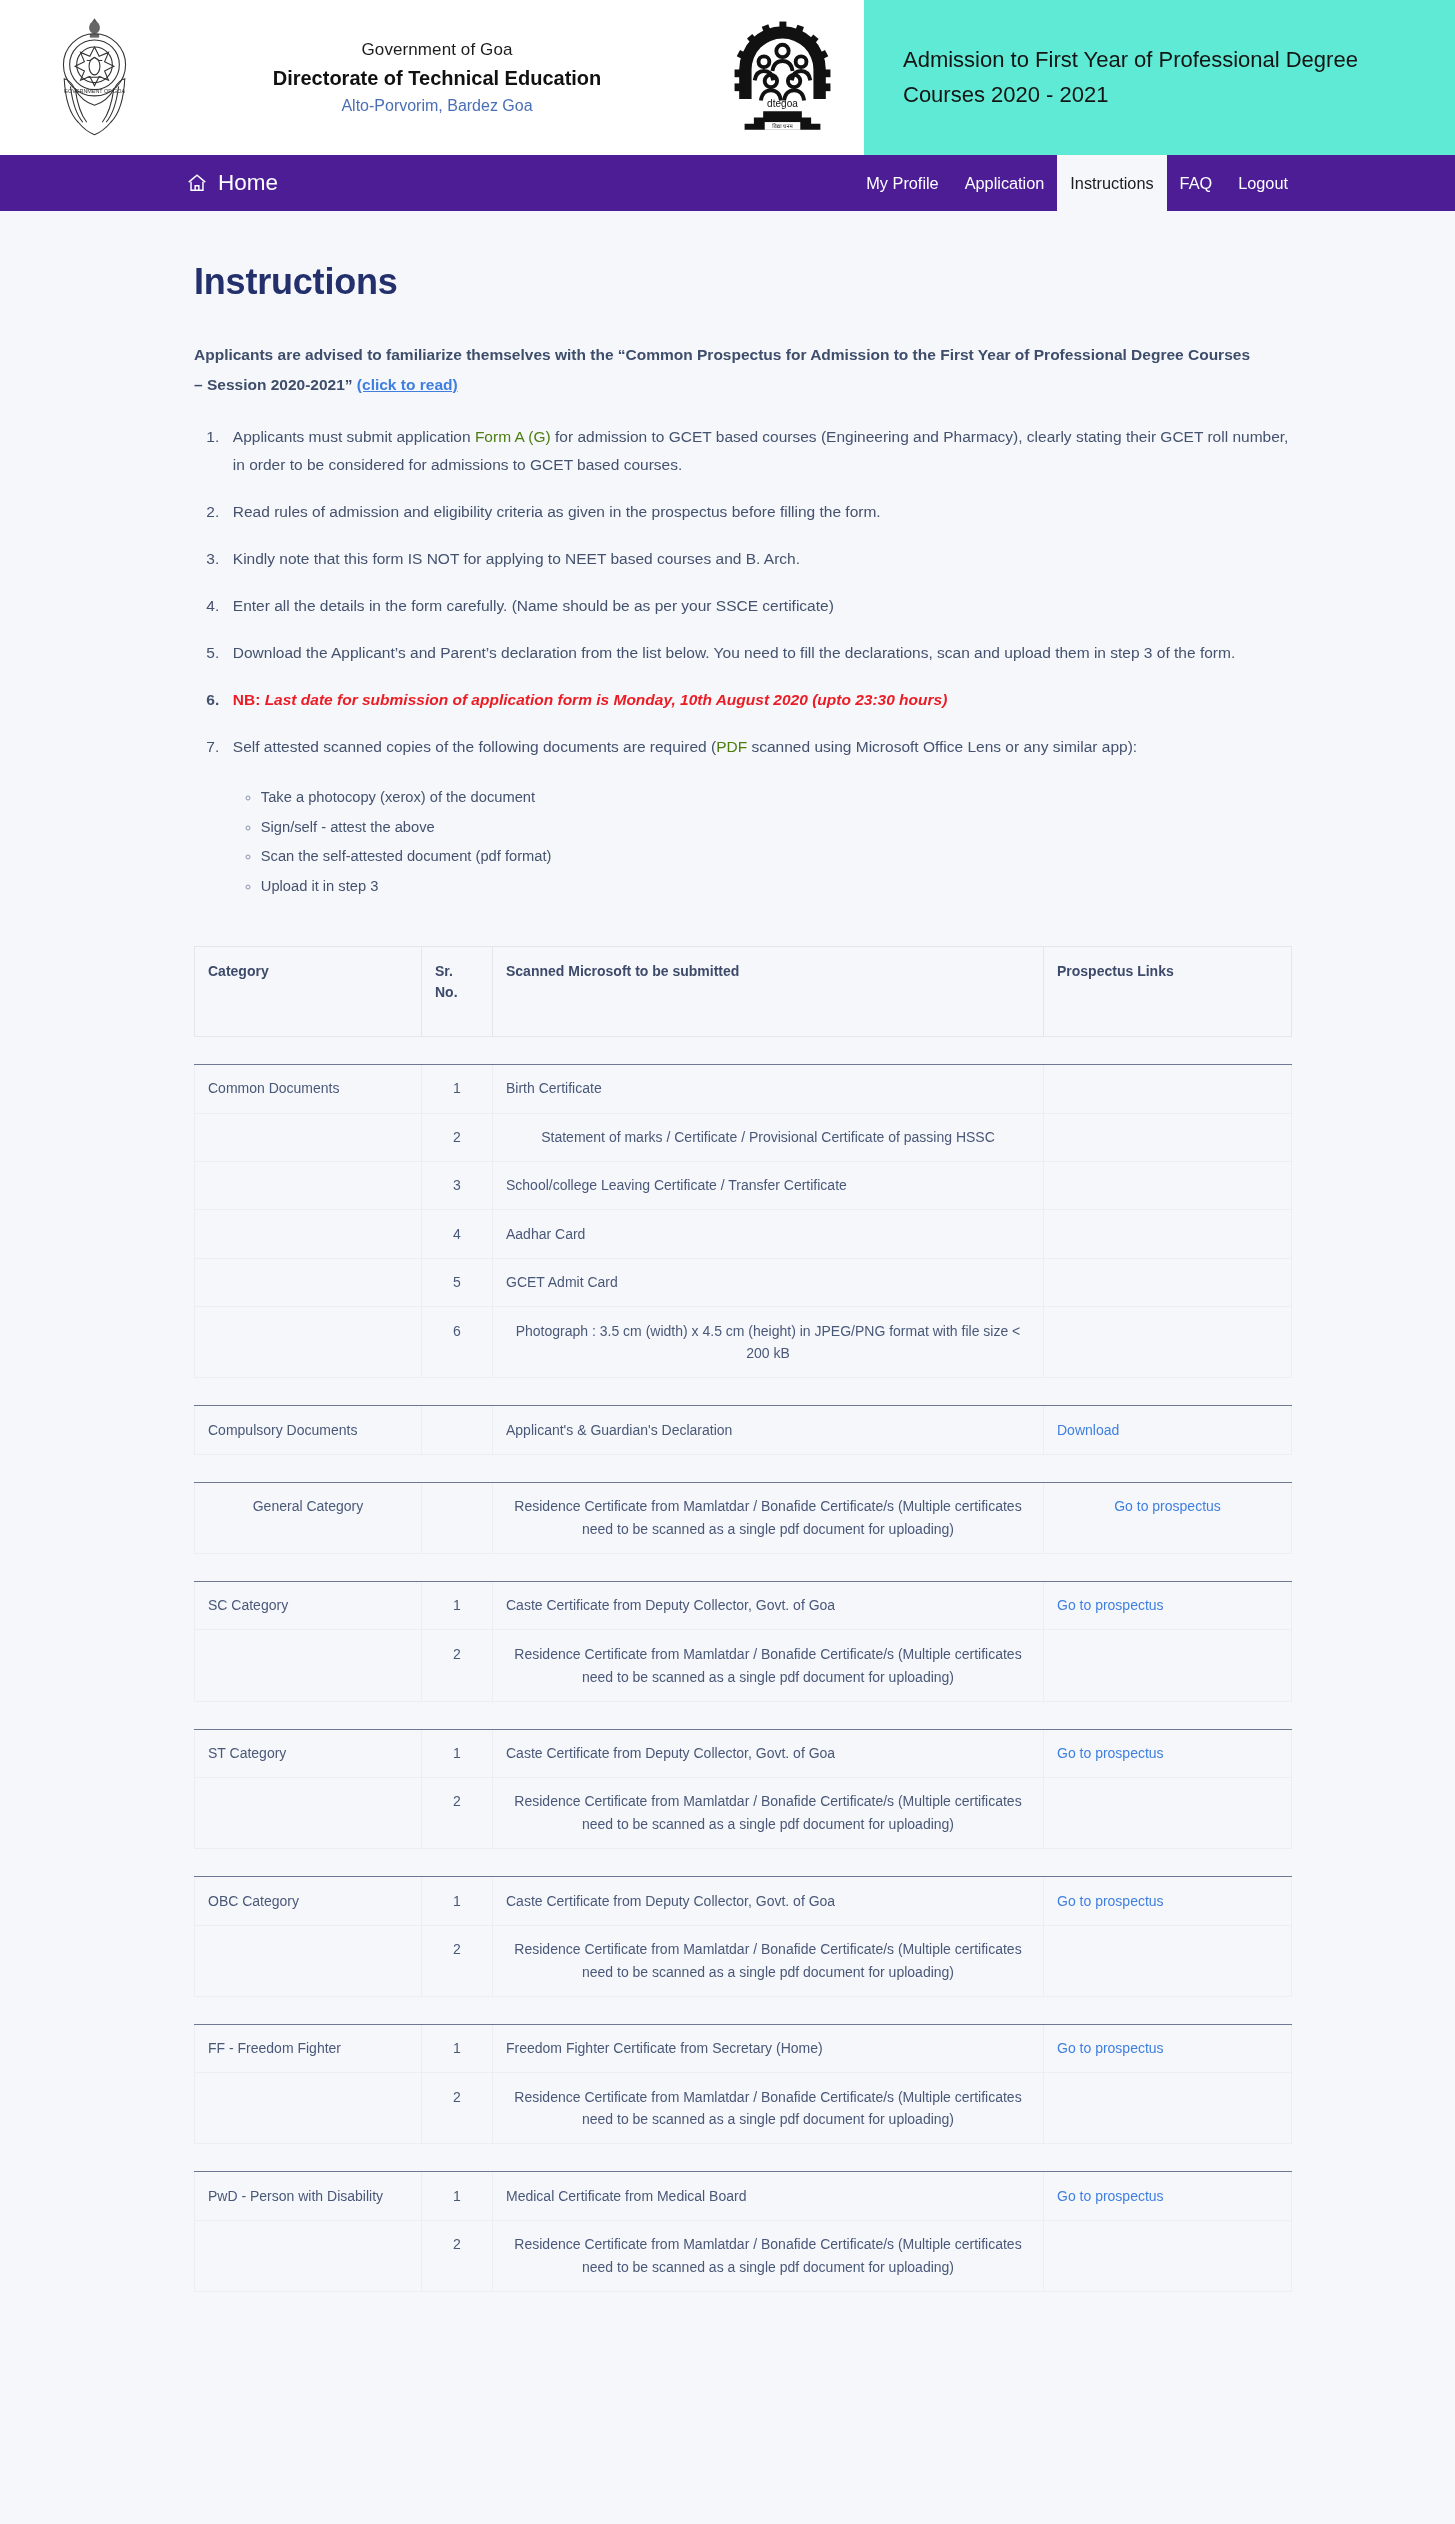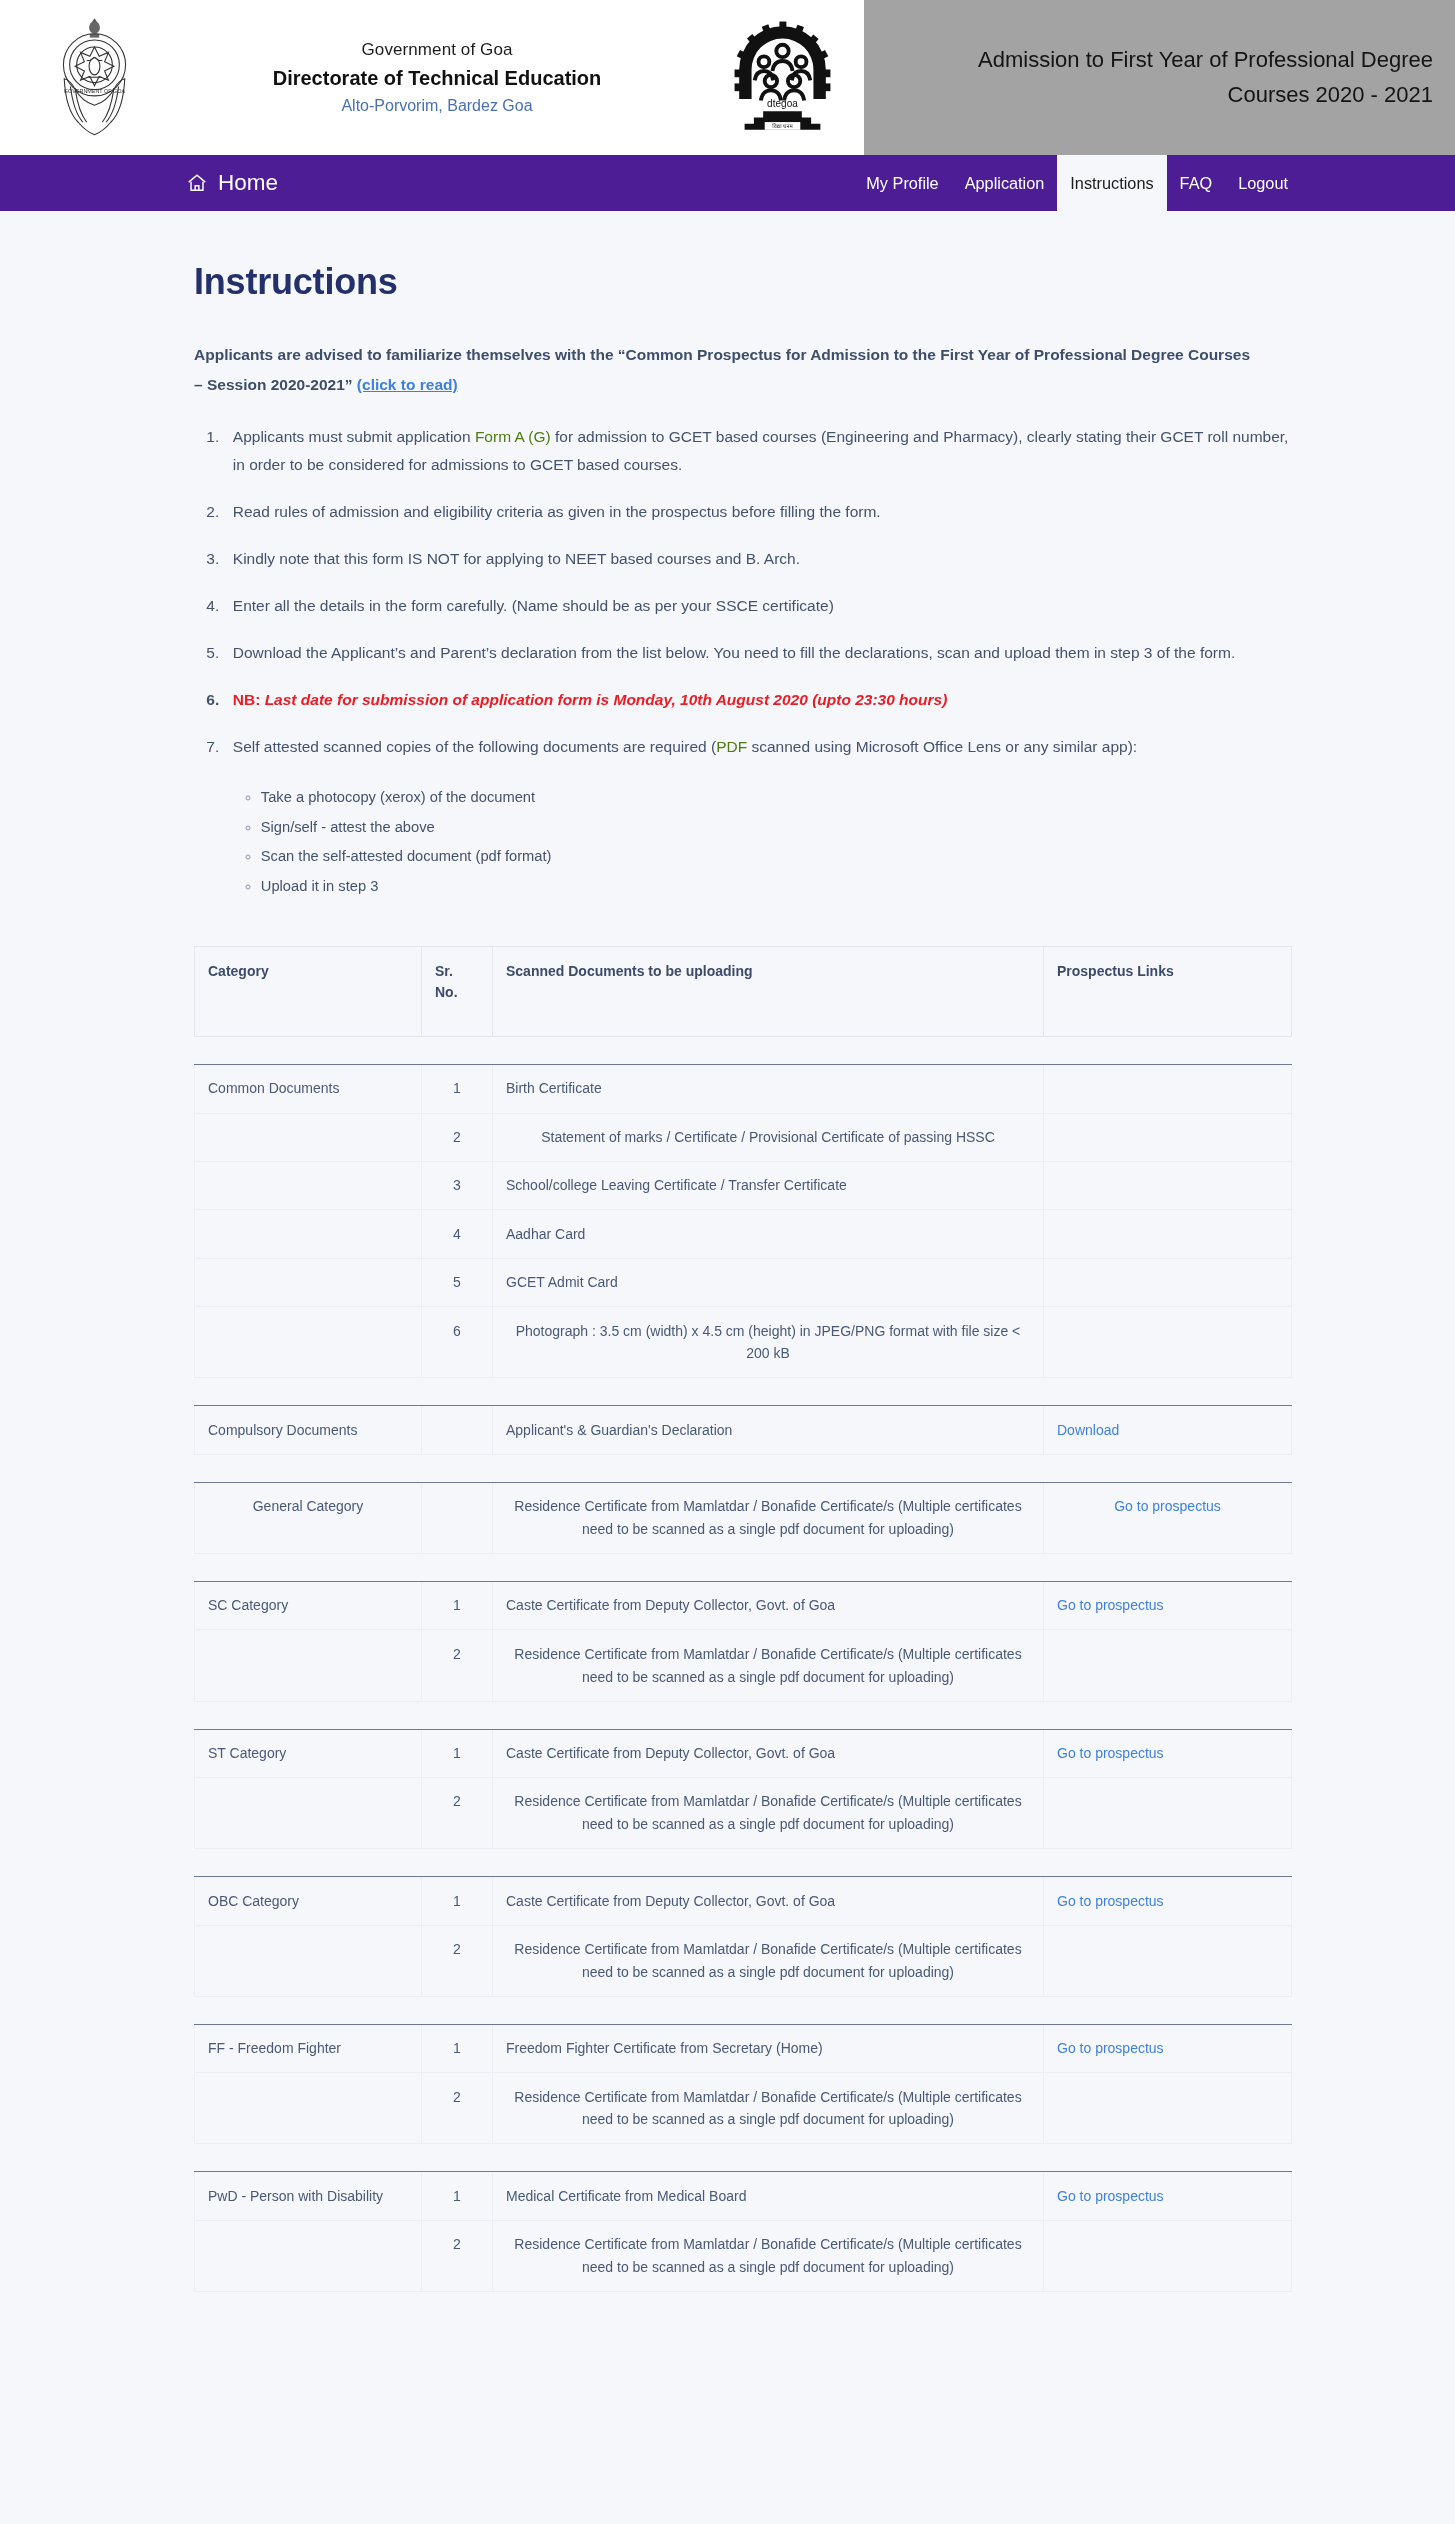--- a/index.html
+++ b/index.html
@@ -22,23 +22,23 @@
     gap:24px;
   }
   .crest { width:95px; height:132px; flex:0 0 95px; }
   .head-text { flex:1; text-align:center; padding-left:7.8px; padding-right:7.8px;}
   .head-line1 { font-size:17px; color:#1d1d1d; margin-bottom:6.2px; letter-spacing:0.1px; }
   .head-line2 { font-size:20px; font-weight:bold; color:#111111; margin-bottom:7px; }
   .head-line3 { font-size:16px; color:#4a6fb5; }
   .dte-logo { flex:0 0 101px; width:101px; height:116px; margin-right:31px; }
   .header-right {
     flex:1;
-    background:#a3a3a3;
+    background:#5eead4;
     display:flex; align-items:center;
-    padding-left:39px; padding-right:23px;text-align:right;
+    padding-left:39px; padding-right:23px;
   }
   .header-right-title { font-size:22px; line-height:1.55; color:#141414; }
 
   
   .navbar {
     height:56px;
     background:#4c1d95;
     display:flex; align-items:stretch;
     width:100%;
   }
@@ -250,21 +250,21 @@
       <colgroup>
           <col class="c1">
           <col class="c2">
           <col class="c3">
           <col class="c4">
         </colgroup>
       <thead>
         <tr>
           <th>Category</th>
           <th>Sr. No.</th>
-          <th>Scanned Documents to be uploading</th>
+          <th>Scanned Microsoft to be submitted</th>
           <th>Prospectus Links</th>
         </tr>
       </thead>
       <tbody id="table-body">
           <tr class="spacer">
             <td colspan="4"></td>
           </tr>
           <tr>
             <td class="">Common Documents</td>
             <td class="sr">1</td>

